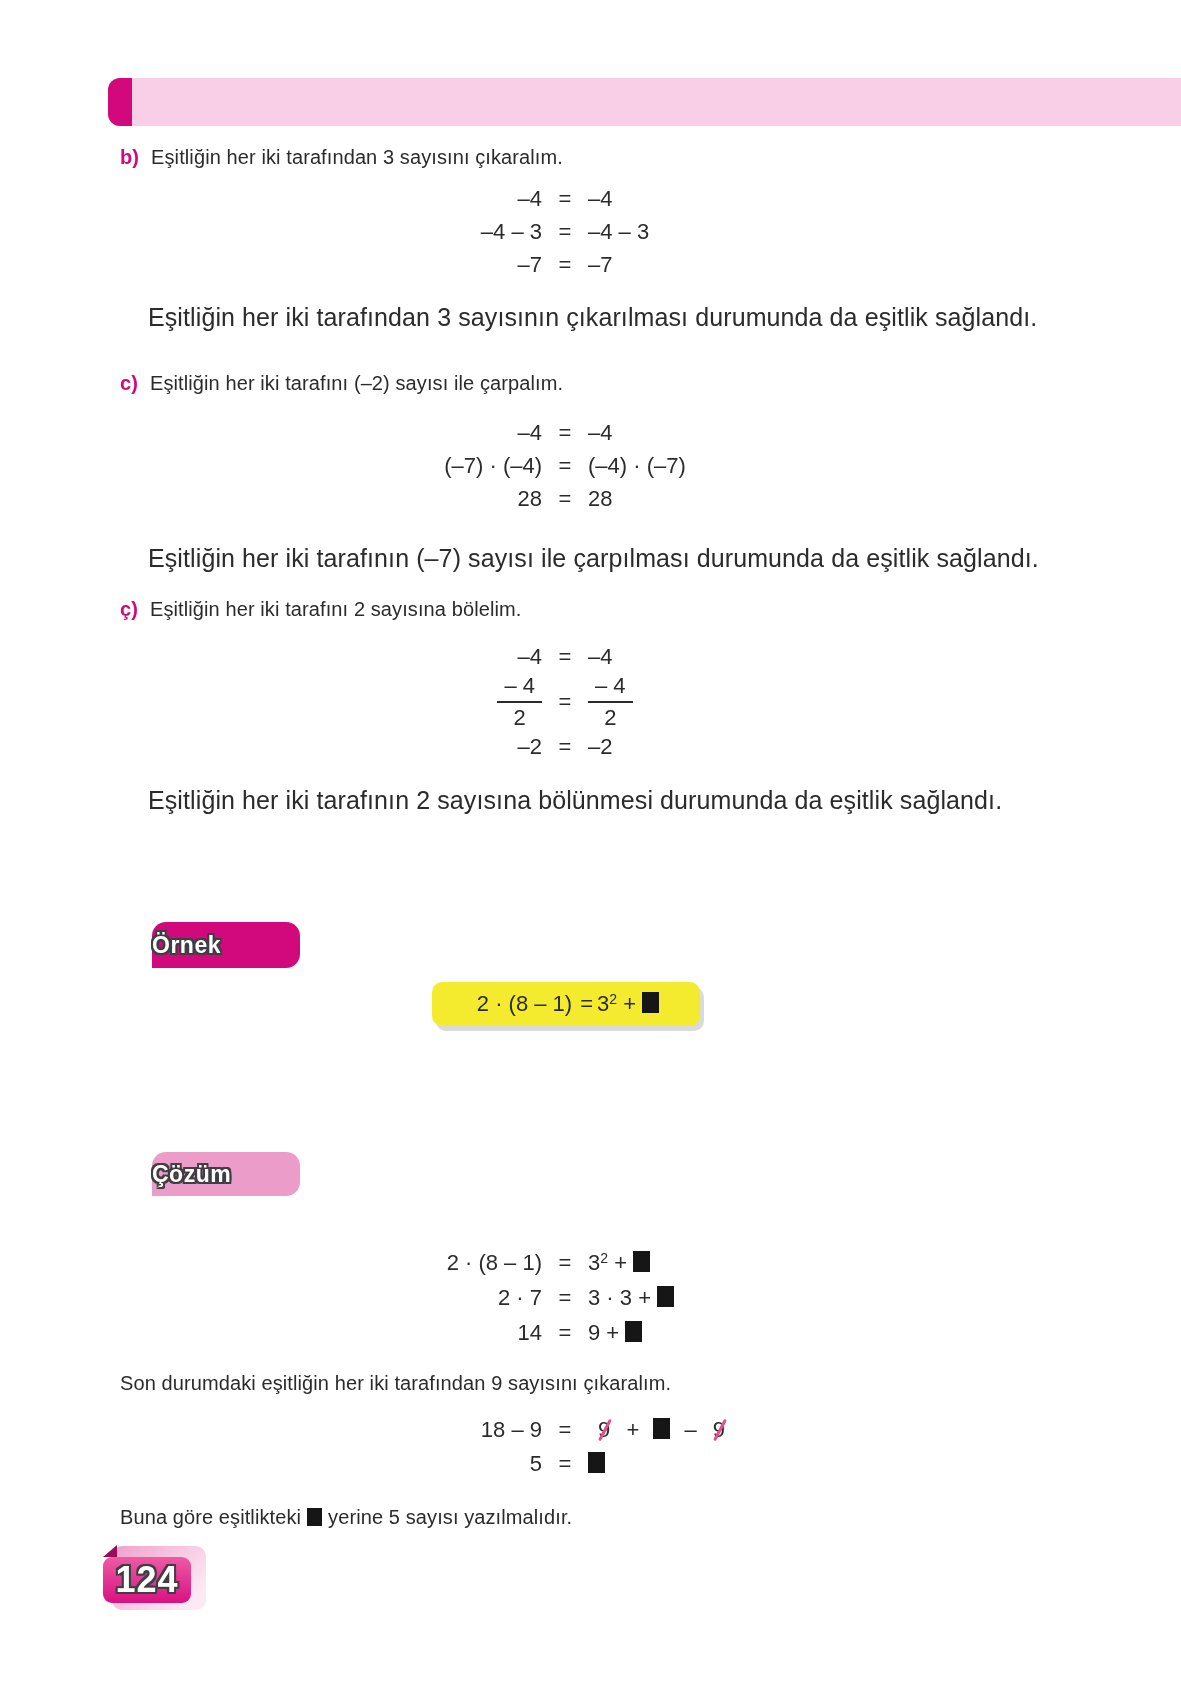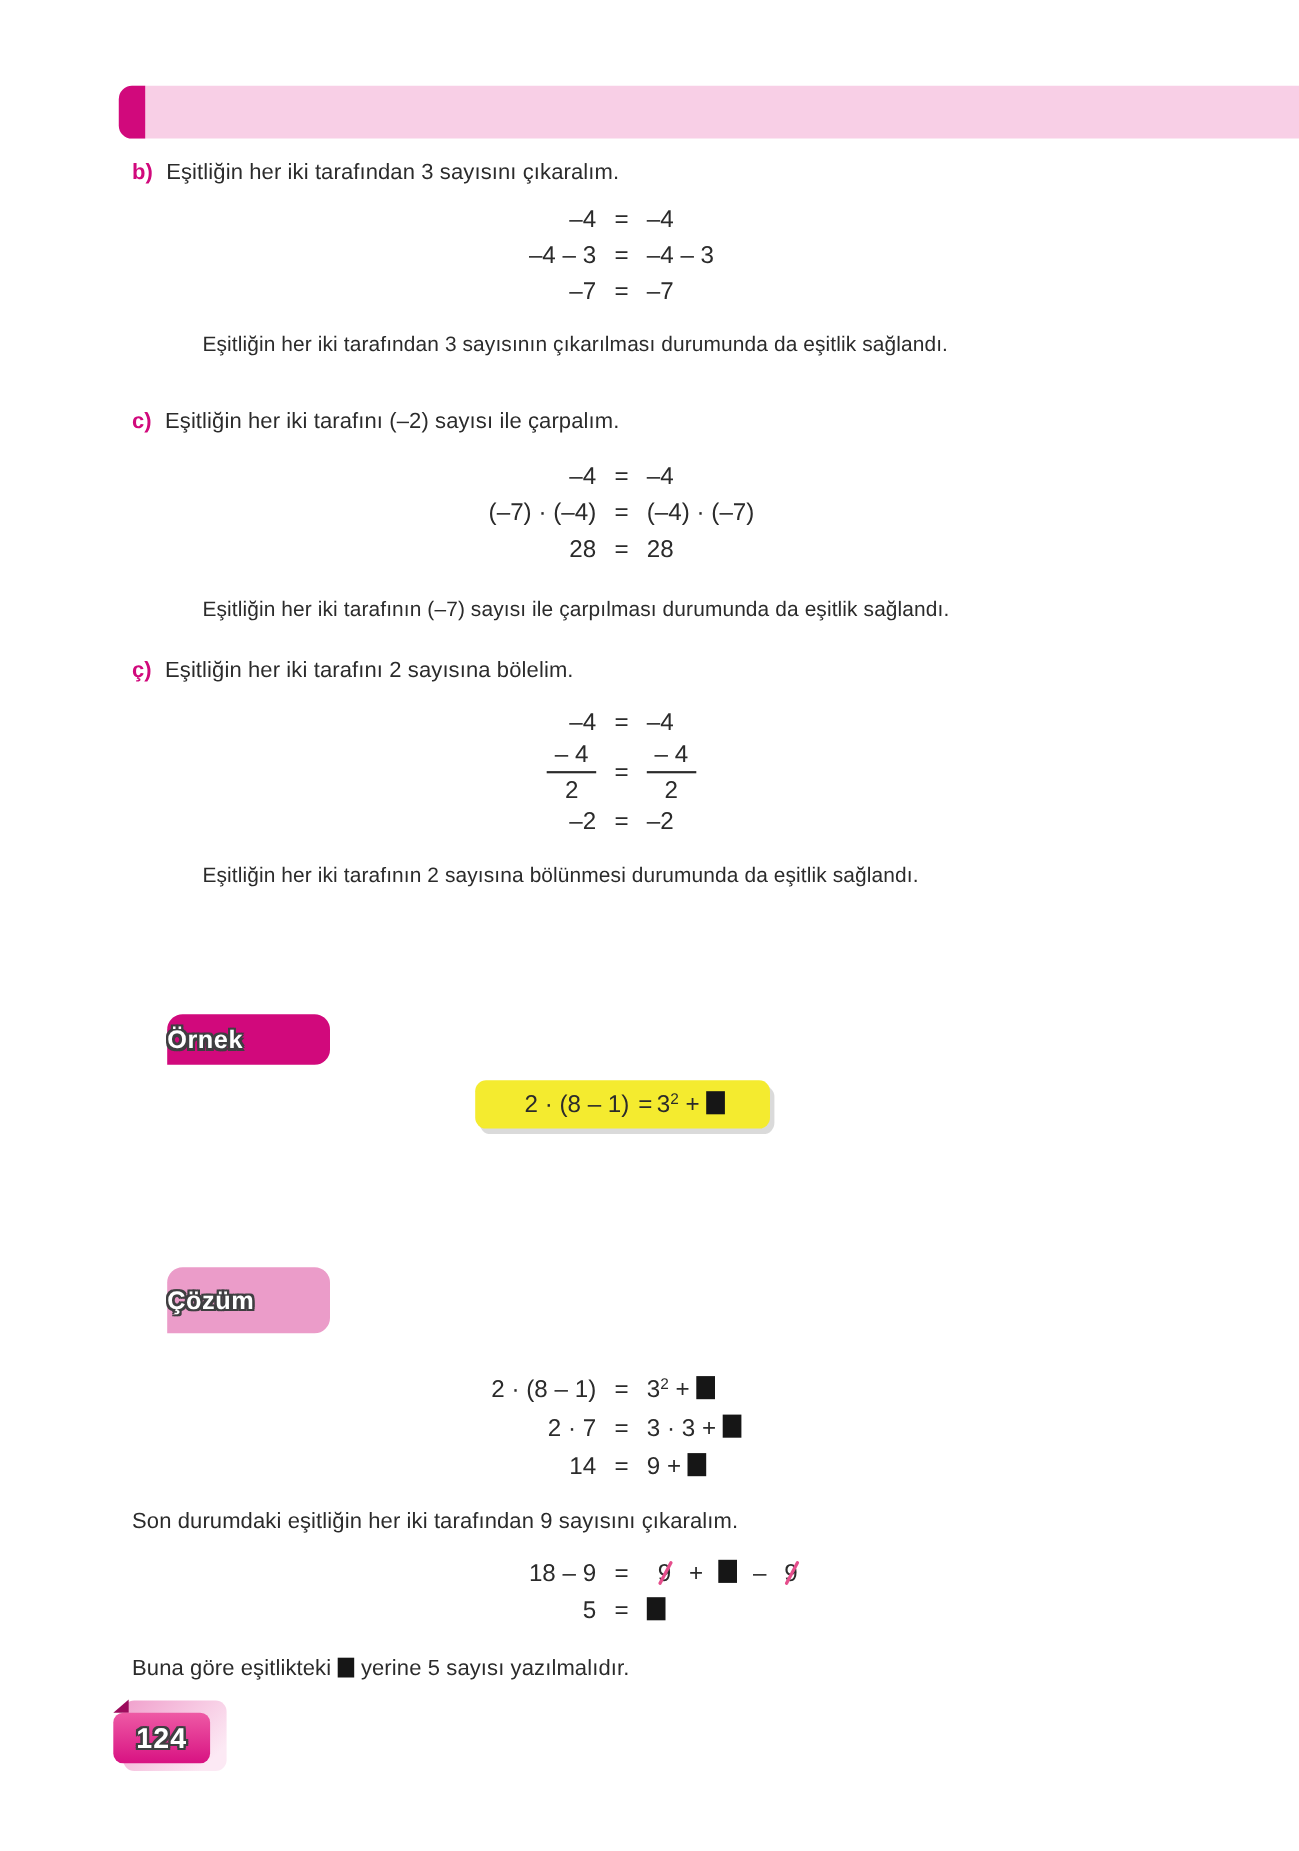--- a/index.html
+++ b/index.html
@@ -23,21 +23,21 @@
   }
   .header-tab {
     position: absolute; left: 0; top: 0; width: 24px; height: 48px;
     background: #d1097c;
     border-radius: 12px 0 0 12px;
   }
 
   
   .sec-title { position: absolute; left: 120px; font-size: 20px; letter-spacing: 0.1px; }
   .sec-label { color: #d1097c; font-weight: bold; margin-right: 12px; }
-  .note { position: absolute; left: 148px; font-size: 19px; letter-spacing: 0.1px; margin-left: 36px; }
+  .note { position: absolute; left: 148px; font-size: 25px; letter-spacing: 0.1px; }
 
   
   .eq-block { position: absolute; left: 215px; width: 700px; font-size: 22px; }
   .eqrow { display: grid; grid-template-columns: 1fr 46px 1fr; align-items: center; height: 33px; }
   .eqrow .el { text-align: right; white-space: nowrap; }
   .eqrow .eqs { text-align: center; }
   .eqrow .er { text-align: left; white-space: nowrap; }
 
   .frac-row { height: 56px; }
   .frac { display: inline-block; text-align: center; vertical-align: middle; line-height: 1.1; }
@@ -63,21 +63,21 @@
     border-radius: 14px 14px 14px 0;
     display: flex; align-items: center; justify-content: flex-start;
     color: #fff; font-weight: bold; font-size: 23px; letter-spacing: 0.5px; margin-left: 44px;
   }
   .outline-text {
     text-shadow:
       -2px -2px 0 #3f3f41, 2px -2px 0 #3f3f41, -2px 2px 0 #3f3f41, 2px 2px 0 #3f3f41,
       -2px 0 0 #3f3f41, 2px 0 0 #3f3f41, 0 -2px 0 #3f3f41, 0 2px 0 #3f3f41;
   }
   .badge-ornek { top: 922px; background: #d1097c; }
-  .badge-cozum { top: 1152px; height: 60px; background: #eb9cc9; }
+  .badge-cozum { top: 1152px; height: 44px; background: #eb9cc9; }
 
   
   .yellow-box {
     position: absolute; left: 432px; top: 982px; width: 268px; height: 44px;
     background: #f4eb2f; border-radius: 10px;
     box-shadow: 4px 5px 0 rgba(150,150,150,0.35);
     display: flex; align-items: center; justify-content: center;
     font-size: 22px; white-space: nowrap;
   }
   .yellow-box .piece { margin: 0 4px; }
@@ -92,21 +92,21 @@
   }
   .page-badge-fold {
     position: absolute; left: 103px; top: 1545px; width: 0; height: 0;
     border-bottom: 12px solid #9c0b5c; border-left: 14px solid transparent;
   }
   .page-badge {
     position: absolute; left: 103px; top: 1557px; width: 88px; height: 46px;
     border-radius: 9px;
     background: linear-gradient(180deg, #ee5aa5 0%, #d81282 100%);
     display: flex; align-items: center; justify-content: center;
-    color: #fff; font-weight: bold; font-size: 26px; letter-spacing: 1px;
+    color: #fff; font-weight: bold; font-size: 36px; letter-spacing: 1px;
   }
 </style>
 </head>
 <body>
 
 <div class="page">
 
   <div class="header-bar">
     <div class="header-tab"></div>
   </div>

